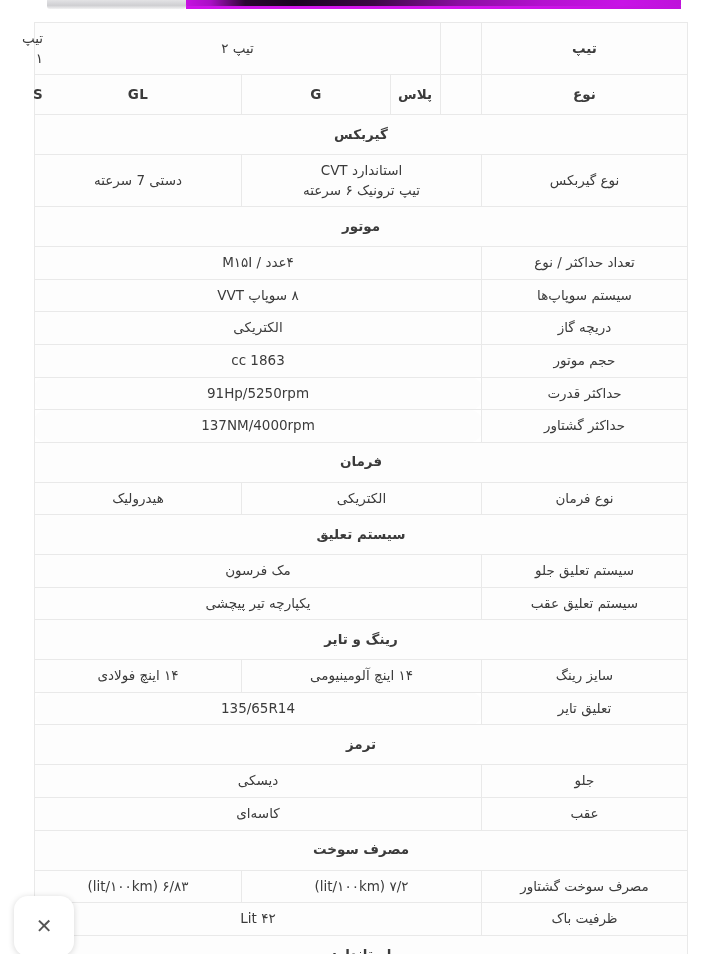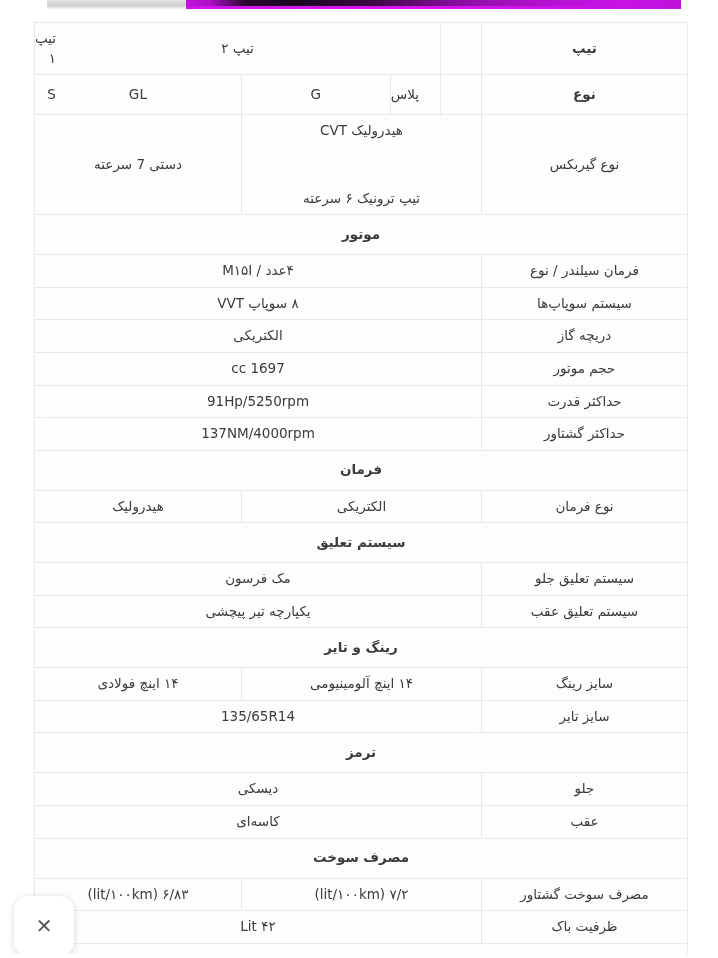--- a/index.html
+++ b/index.html
@@ -61,21 +61,21 @@
     border-collapse: collapse;
     table-layout: fixed;
     direction: rtl;
   }
   table.spec td {
     border: 1px solid #e9e9e9;
     text-align: center;
     vertical-align: middle;
     color: #3b3b3b;
     font-size: 13.5px;
-    padding: 6px 21px;
+    padding: 6px 8px;
     line-height: 1.45;
     background: #fdfdfd;
   }
 
   
   td.hdr {
     background: #c9c9c9;
     border-color: #d6d6d6;
     font-size: 14px;
     color: #2f2f2f;
@@ -84,21 +84,21 @@
   td.hdr-label {
     font-weight: bold;
     font-size: 15px;
   }
   td.hdr-blank { background: #c9c9c9; }
   td.hdr-type {
     font-size: 14.5px;
   }
   td.hdr-trim {
     font-size: 15px;
-    font-weight: normal;
+    font-weight: bold;
     letter-spacing: 0.3px;
   }
 
   
   td.section {
     background: #cccccc;
     border-color: #d6d6d6;
     font-weight: bold;
     font-size: 14.5px;
     color: #333333;
@@ -118,21 +118,21 @@
   td.val {
     background: #ffffff;
     color: #4a4a4a;
     font-size: 13.5px;
   }
   td.val.mono-ltr {
     direction: ltr;
     unicode-bidi: embed;
     border-radius: 12px;
   }
-  td.val .l2 { display: block; margin-top: 48px; }
+  td.val .l2 { display: block; }
 
   
   .close-card {
     position: absolute;
     left: 14px;
     bottom: 2px;
     width: 60px;
     height: 60px;
     background: #ffffff;
     border-radius: 14px;
@@ -183,42 +183,45 @@
         </tr>
         <tr>
           <td class="hdr hdr-label">نوع</td>
           <td class="hdr hdr-blank"></td>
           <td class="hdr hdr-trim">پلاس</td>
           <td class="hdr hdr-trim">G</td>
           <td class="hdr hdr-trim">GL</td>
           <td class="hdr hdr-trim">S</td>
         </tr>
         <tr>
+          <td class="section" colspan="5">گیربکس</td>
+        </tr>
+        <tr>
           <td class="rowlabel">نوع گیربکس</td>
-          <td class="val" colspan="3"><span>هیدرولیک CVT</span><span class="l2">تیپ ترونیک ۶ سرعته</span></td>
+          <td class="val" colspan="3"><span>استاندارد CVT</span><span class="l2">تیپ ترونیک ۶ سرعته</span></td>
           <td class="val"><span>دستی 7 سرعته</span></td>
         </tr>
         <tr>
           <td class="section" colspan="5">موتور</td>
         </tr>
         <tr>
-          <td class="rowlabel">فرمان سیلندر / نوع</td>
+          <td class="rowlabel">تعداد حداکثر / نوع</td>
           <td class="val" colspan="4"><span>۴عدد / M۱۵I</span></td>
         </tr>
         <tr>
           <td class="rowlabel">سیستم سوپاپ‌ها</td>
           <td class="val" colspan="4"><span>۸ سوپاپ VVT</span></td>
         </tr>
         <tr>
           <td class="rowlabel">دریچه گاز</td>
           <td class="val" colspan="4"><span>الکتریکی</span></td>
         </tr>
         <tr>
           <td class="rowlabel">حجم موتور</td>
-          <td class="val" colspan="4"><span>cc 1697</span></td>
+          <td class="val" colspan="4"><span>cc 1863</span></td>
         </tr>
         <tr>
           <td class="rowlabel">حداکثر قدرت</td>
           <td class="val mono-ltr" colspan="4"><span>91Hp/5250rpm</span></td>
         </tr>
         <tr>
           <td class="rowlabel">حداکثر گشتاور</td>
           <td class="val mono-ltr" colspan="4"><span>137NM/4000rpm</span></td>
         </tr>
         <tr>
@@ -242,21 +245,21 @@
         </tr>
         <tr>
           <td class="section" colspan="5">رینگ و تایر</td>
         </tr>
         <tr>
           <td class="rowlabel">سایز رینگ</td>
           <td class="val" colspan="3"><span>۱۴ اینچ آلومینیومی</span></td>
           <td class="val"><span>۱۴ اینچ فولادی</span></td>
         </tr>
         <tr>
-          <td class="rowlabel">سایز تایر</td>
+          <td class="rowlabel">تعلیق تایر</td>
           <td class="val mono-ltr" colspan="4"><span>135/65R14</span></td>
         </tr>
         <tr>
           <td class="section" colspan="5">ترمز</td>
         </tr>
         <tr>
           <td class="rowlabel">جلو</td>
           <td class="val" colspan="4"><span>دیسکی</span></td>
         </tr>
         <tr>

